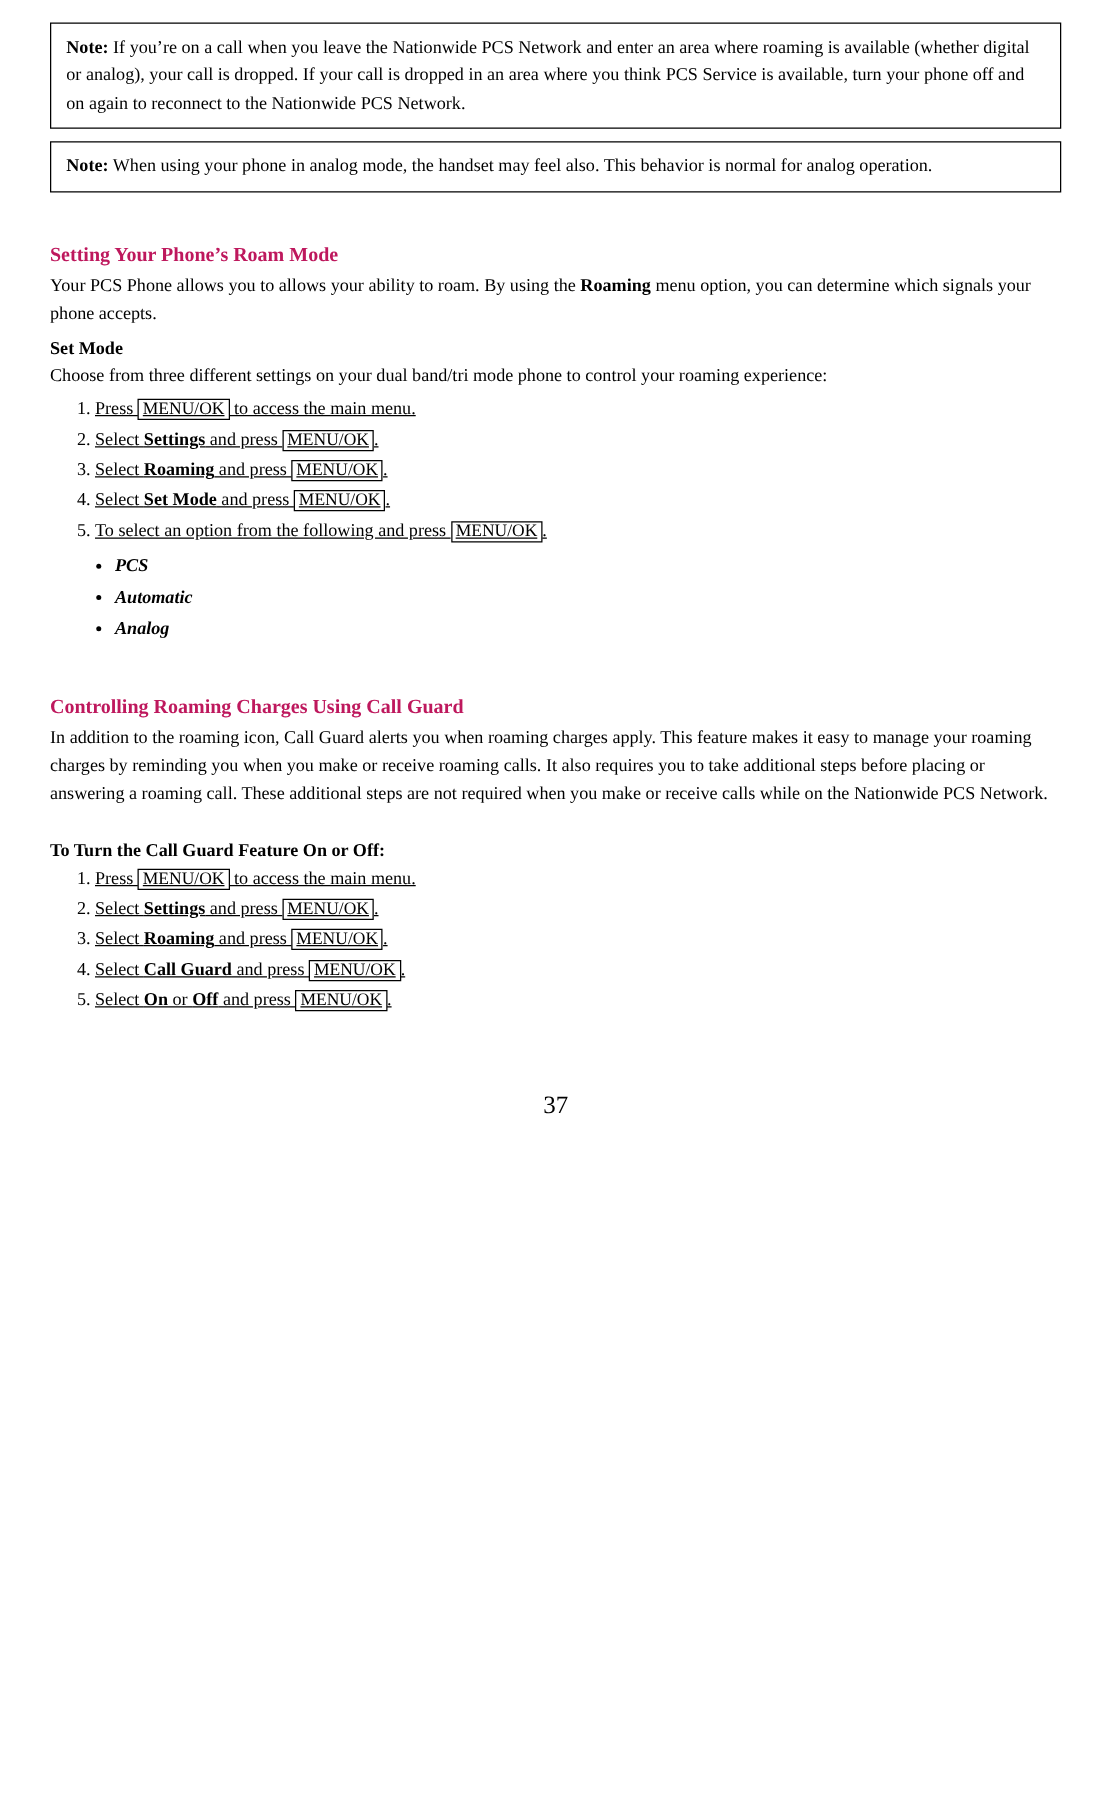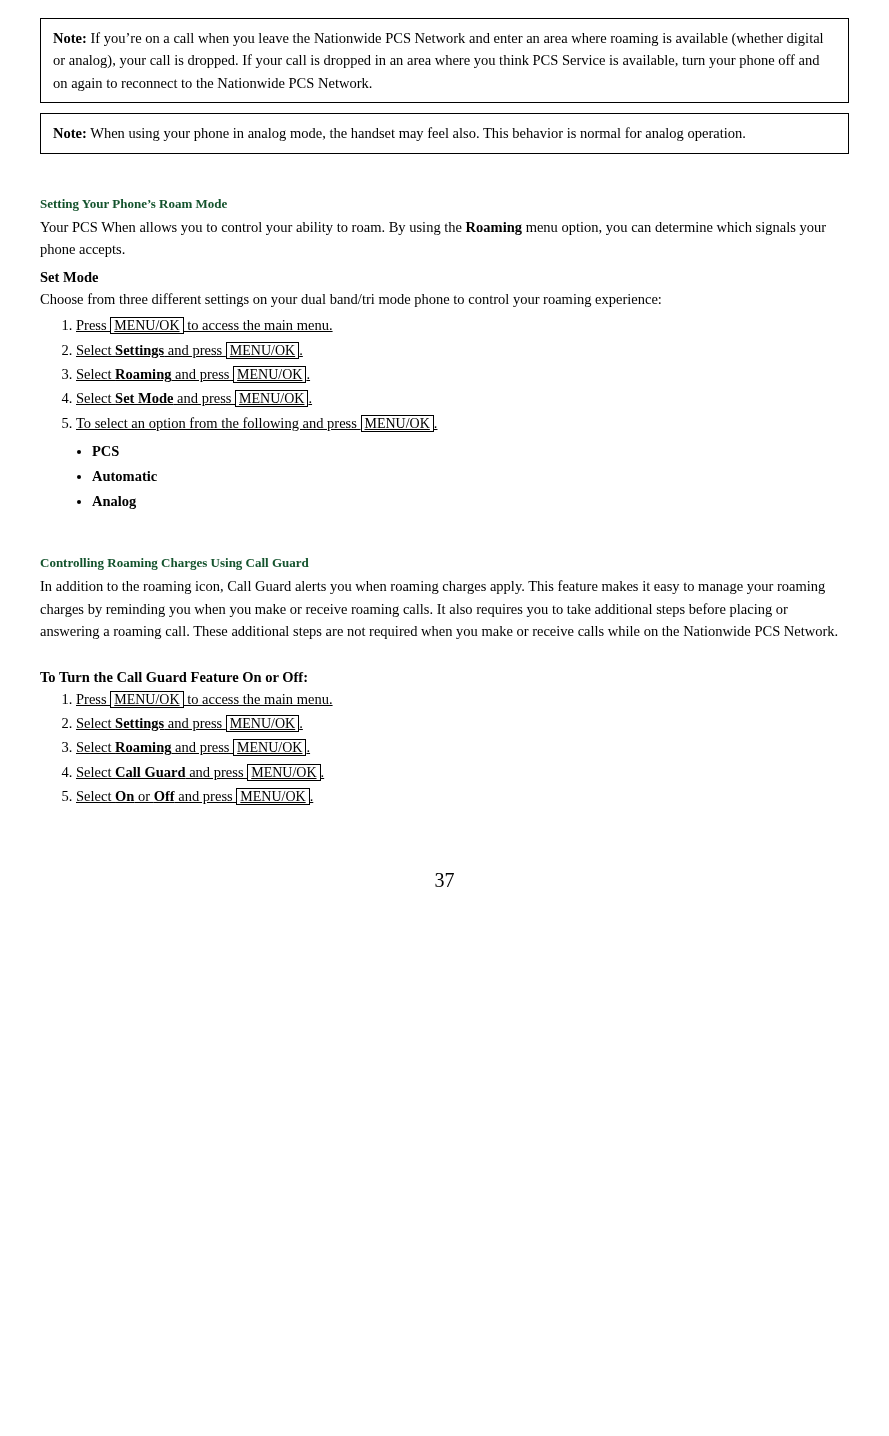--- a/index.html
+++ b/index.html
@@ -19,23 +19,23 @@
       font-size: 14.5px;
       line-height: 1.55;
     }
     .note-box .note-label {
       font-weight: bold;
     }
     .section-gap {
       margin-bottom: 10px;
     }
     .section-title {
-      color: #14532d;
+      color: #be185d;
       font-weight: bold;
-      font-size: 13px;
+      font-size: 16px;
       margin-bottom: 4px;
       margin-top: 18px;
     }
     .body-text {
       font-size: 14.5px;
       line-height: 1.55;
       margin-bottom: 4px;
     }
     .bold-label {
       font-weight: bold;
@@ -57,20 +57,21 @@
     ul.bullet-list {
       list-style: disc;
       margin-left: 52px;
       margin-top: 2px;
       margin-bottom: 10px;
     }
     ul.bullet-list li {
       font-size: 14.5px;
       line-height: 1.7;
       font-weight: bold;
+      font-style: italic;
     }
     .kbd {
       border: 1px solid #000;
       padding: 0 3px;
       font-family: 'Times New Roman', Times, serif;
       font-size: 14px;
     }
     .bold-inline {
       font-weight: bold;
     }
@@ -90,21 +91,21 @@
 
 <div class="note-box section-gap">
   <span class="note-label">Note:</span><span> When using your phone in analog mode, the handset may feel also. This behavior is normal for analog operation.</span>
 </div>
 
 <div class="spacer"></div>
 
 <div class="section-title">Setting Your Phone’s Roam Mode</div>
 
 <p class="body-text">
-  <span>Your PCS When allows you to control your ability to roam. By using the </span><span class="bold-inline">Roaming</span><span> menu option, you can determine which signals your phone accepts.</span>
+  <span>Your PCS Phone allows you to allows your ability to roam. By using the </span><span class="bold-inline">Roaming</span><span> menu option, you can determine which signals your phone accepts.</span>
 </p>
 
 <p class="bold-label">Set Mode</p>
 <p class="body-text">Choose from three different settings on your dual band/tri mode phone to control your roaming experience:</p>
 
 <ol>
   <li>
     <span>Press </span><span class="kbd">MENU/OK</span><span> to access the main menu.</span>
   </li>
   <li>

